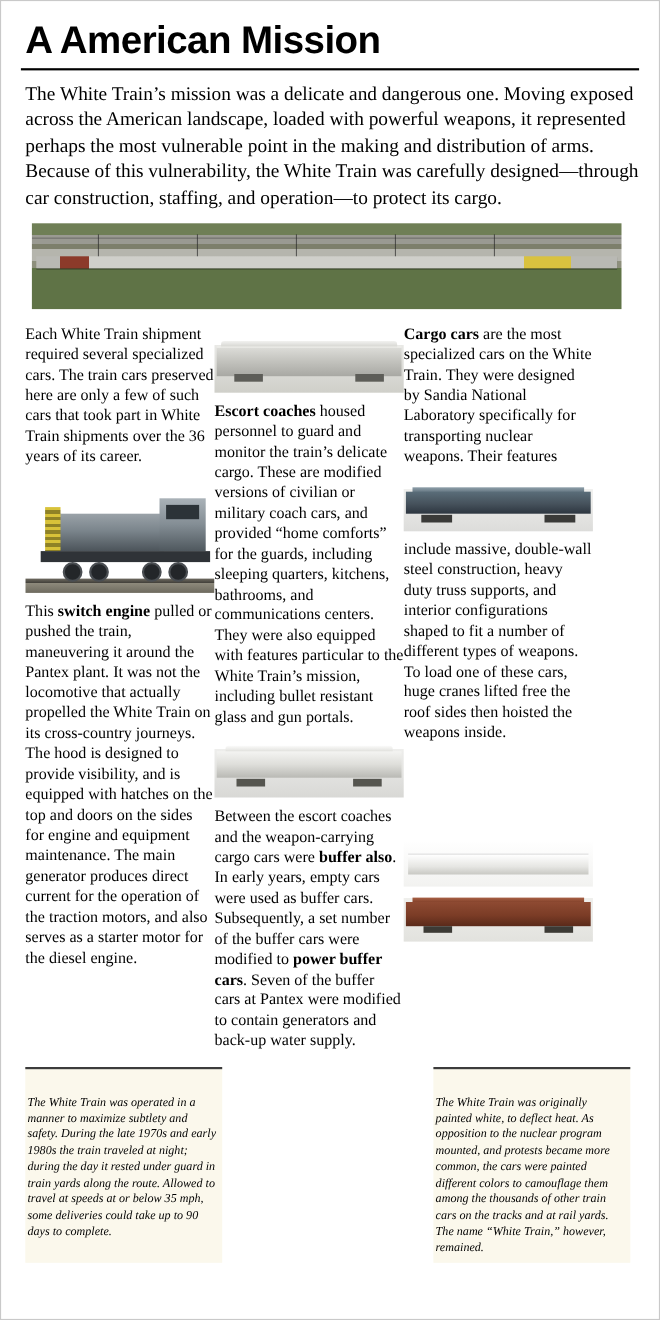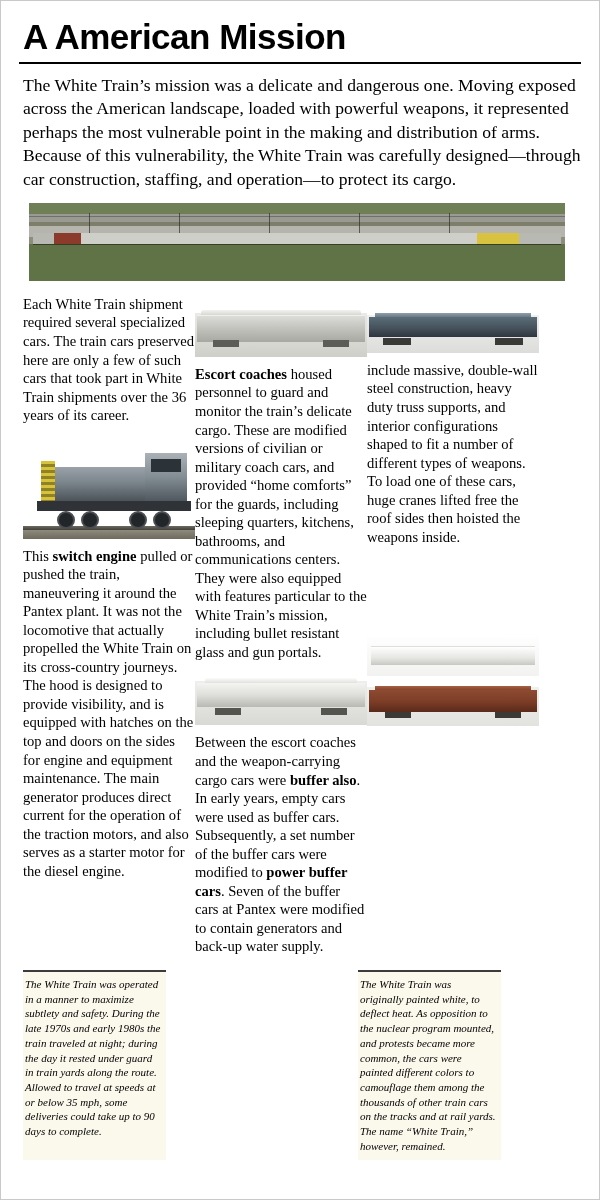--- a/index.html
+++ b/index.html
@@ -229,28 +229,28 @@
     position: absolute; bottom: 8px; height: 6px; width: 26px; background: #3c3a35;
   }
 
   
   .captions {
     display: flex;
     gap: 10px;
     margin: 8px 0 0 4px;
   }
   .caption {
-    width: 143px;
+    width: 179px;
     font-family: "Liberation Serif", serif;
     font-style: italic;
     font-size: 11px;
     line-height: 1.34;
     background: #fbf8ec;
     border-top: 2px solid #3c3c3c;
-    padding: 5px 4px 6px 2px;
+    padding: 23px 4px 6px 2px;
     box-sizing: border-box;
   }
   .spacer-col { width: 172px; }
 </style>
 </head>
 <body>
 
 <div class="page">
 
   <h1 class="title">A American Mission</h1>
@@ -304,20 +304,21 @@
         <div class="roof"></div>
         <div class="body"></div>
         <div class="truck" style="left:20px"></div>
         <div class="truck" style="right:20px"></div>
       </div>
 
       <p><span>Between the escort coaches and the weapon-carrying cargo cars were </span><b>buffer also</b><span>. In early years, empty cars were used as buffer cars. Subsequently, a set number of the buffer cars were modified to </span><b>power buffer cars</b><span>. Seven of the buffer cars at Pantex were modified to contain generators and back-up water supply.</span></p>
     </div>
 
     <div class="col">
+      <p><b>Cargo cars</b><span> are the most specialized cars on the White Train. They were designed by Sandia National Laboratory specifically for transporting nuclear weapons. Their features</span></p>
 
       <div class="car car-cargo">
         <div class="roof"></div>
         <div class="body"></div>
         <div class="truck" style="left:16px"></div>
         <div class="truck" style="right:16px"></div>
       </div>
 
       <p>include massive, double-wall steel construction, heavy duty truss supports, and interior configurations shaped to fit a number of different types of weapons. To load one of these cars, huge cranes lifted free the roof sides then hoisted the weapons inside.</p>
 

